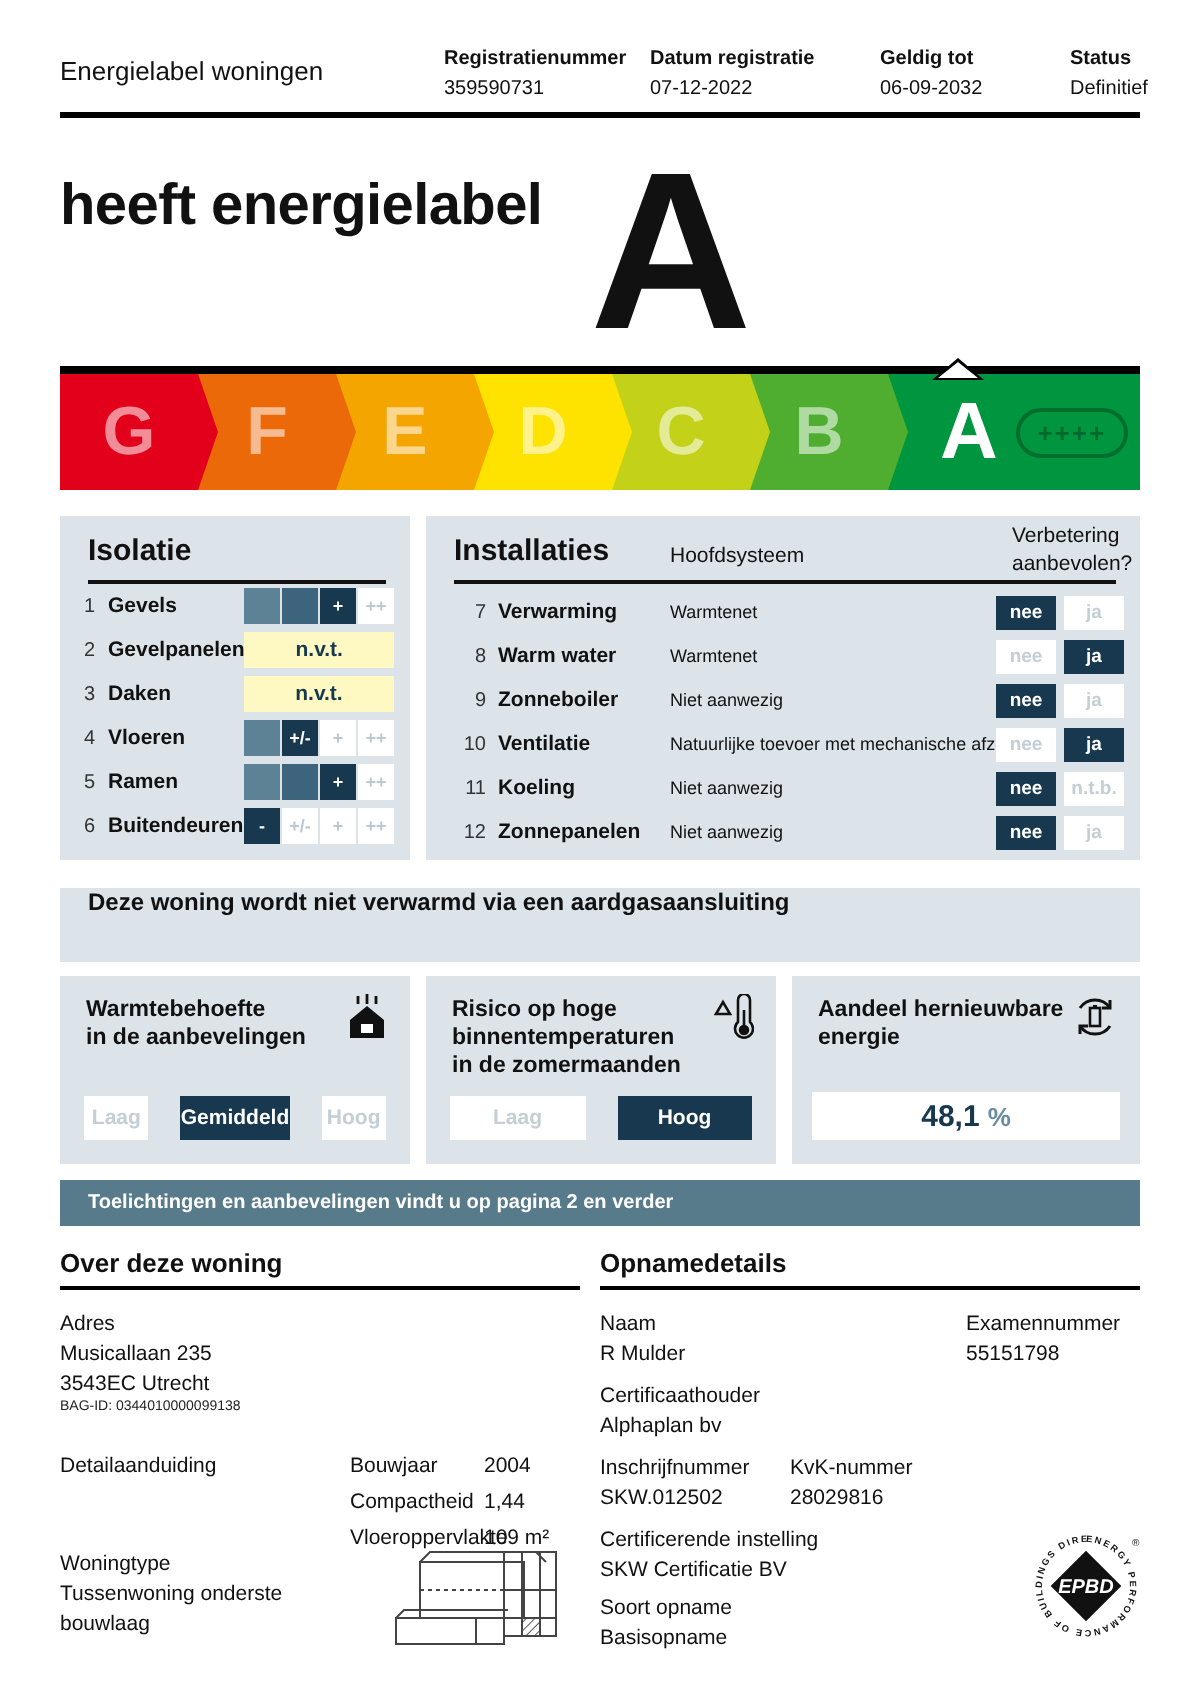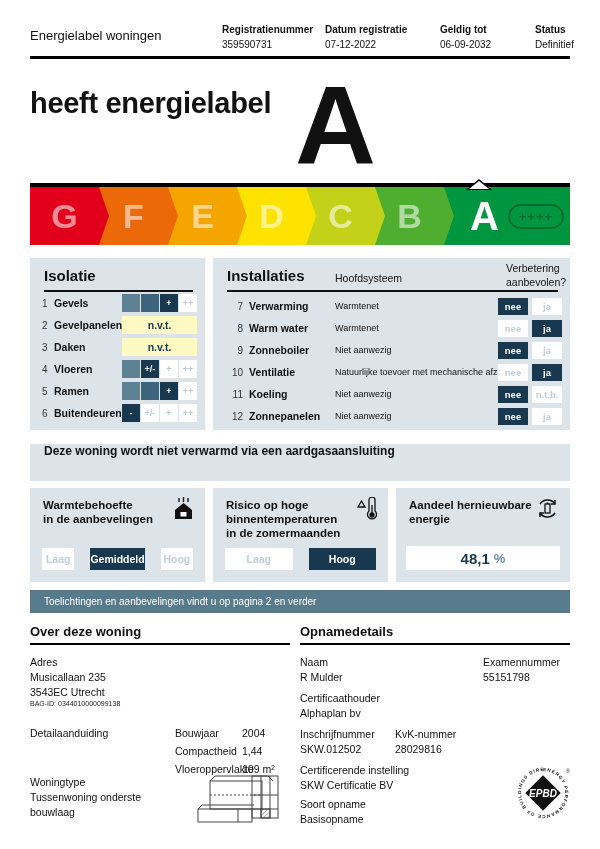--- a/index.html
+++ b/index.html
@@ -72,21 +72,21 @@
   .box-title{position:absolute;left:13px;top:10px;font-size:11.5px;font-weight:bold;line-height:14px;}
   .box-icon{position:absolute;right:11px;top:9px;}
   .selrow{position:absolute;left:12px;right:12px;bottom:12px;height:22px;display:flex;gap:16px;}
   .sel{flex:1;display:flex;align-items:center;justify-content:center;font-size:10.5px;font-weight:bold;}
   .valbar{position:absolute;left:10px;right:10px;bottom:12px;height:24px;background:#fff;display:flex;align-items:center;justify-content:center;}
   .valbar .v{font-size:15px;font-weight:bold;color:#17384e;}
   .valbar .u{font-size:13px;font-weight:bold;color:#6a8ca0;margin-left:4px;}
 
   
   .toel{left:30px;top:590px;width:540px;height:23px;background:#587b8c;display:flex;align-items:center;}
-  .toel span{margin-left:14px;color:#fff;font-size:10px;font-weight:normal;}
+  .toel span{margin-left:14px;color:#fff;font-size:10px;font-weight:bold;}
 
   
   .sec-h{font-size:13px;font-weight:bold;}
   .sec-rule{height:2px;background:#000;}
   .flabel{font-size:10.5px;font-weight:normal;}
   .fval{font-size:10.5px;}
   .tiny{font-size:7px;color:#222;}
 </style>
 </head>
 <body>

